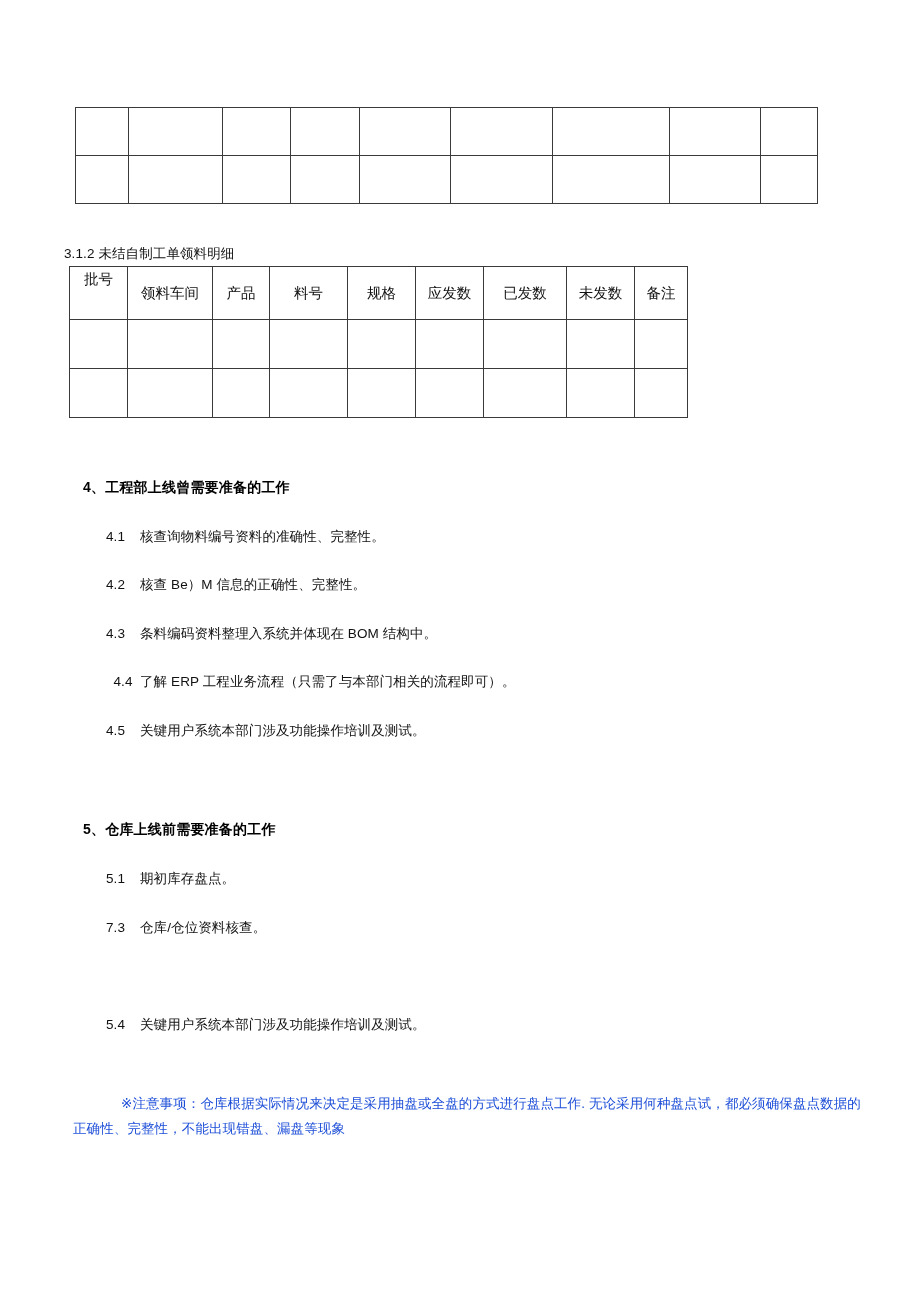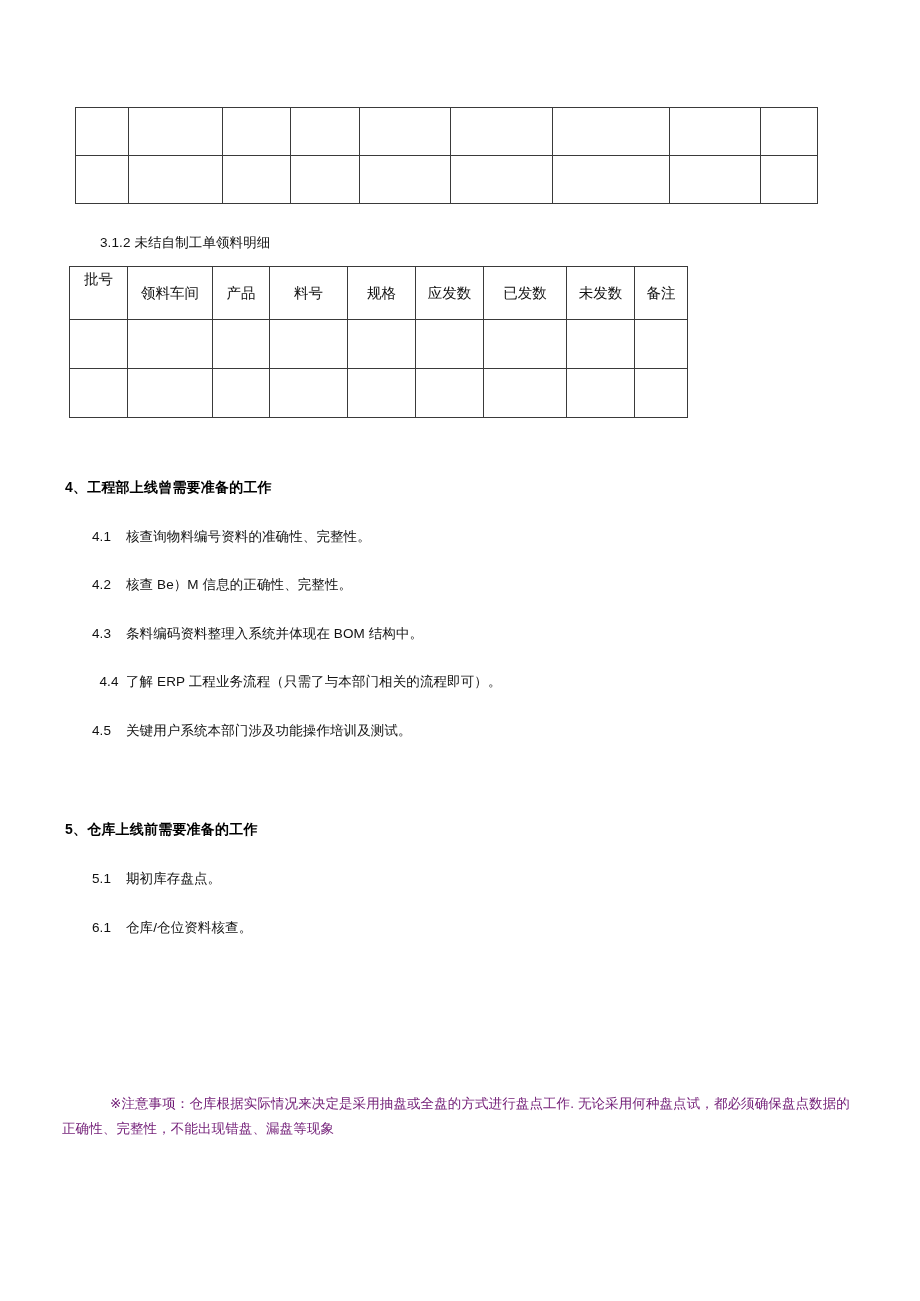--- a/index.html
+++ b/index.html
@@ -72,32 +72,34 @@
     letter-spacing: 0.1px;
   }
 
   .section-heading {
     position: absolute;
     font-size: 14px;
     font-weight: bold;
     color: #000;
     white-space: nowrap;
     letter-spacing: 0.2px;
+    margin-left: 18px;
   }
 
   .item {
     position: absolute;
     font-size: 13.5px;
     color: #111;
     white-space: nowrap;
     letter-spacing: 0.1px;
   }
   .item .num {
     display: inline-block;
     width: 34px;
+    margin-left: 14px;
   }
 
   .note {
     position: absolute;
     left: 62px;
     top: 1092px;
     width: 800px;
     font-size: 13.5px;
     line-height: 1.85;
     color: #e27a7a;
@@ -141,21 +143,21 @@
         <td></td>
         <td></td>
         <td></td>
         <td></td>
         <td></td>
         <td></td>
       </tr>
     </tbody>
   </table>
 
-  <div class="caption" style="left:64px; top:234px;margin-left:36px;">3.1.2 未结自制工单领料明细</div>
+  <div class="caption" style="left:64px; top:245px;">3.1.2 未结自制工单领料明细</div>
 
   <table id="table-materials" class="doc-table">
     <colgroup>
       <col style="width:58px">
         <col style="width:85px">
         <col style="width:57px">
       <col style="width:78px">
         <col style="width:68px">
         <col style="width:68px">
       <col style="width:83px">
@@ -221,20 +223,23 @@
     <span class="num">4.5</span><span>关键用户系统本部门涉及功能操作培训及测试。</span>
   </div>
 
   <div class="section-heading" style="left:65px; top:821px;">5、仓库上线前需要准备的工作</div>
 
   <div class="item" style="left:92px; top:870px;">
     <span class="num">5.1</span><span>期初库存盘点。</span>
   </div>
 
   <div class="item" style="left:92px; top:919px;">
-    <span class="num">6.1</span><span>仓库/仓位资料核查。</span>
-  </div>
-
-
-
-  <div class="note" style="color: #701a75;">※注意事项：仓库根据实际情况来决定是采用抽盘或全盘的方式进行盘点工作. 无论采用何种盘点试，都必须确保盘点数据的正确性、完整性，不能出现错盘、漏盘等现象</div>
+    <span class="num">7.3</span><span>仓库/仓位资料核查。</span>
+  </div>
+
+
+  <div class="item" style="left:92px; top:1016px;">
+    <span class="num">5.4</span><span>关键用户系统本部门涉及功能操作培训及测试。</span>
+  </div>
+
+  <div class="note" style="color: #1d4ed8; margin-left: 11px;">※注意事项：仓库根据实际情况来决定是采用抽盘或全盘的方式进行盘点工作. 无论采用何种盘点试，都必须确保盘点数据的正确性、完整性，不能出现错盘、漏盘等现象</div>
 
 </div>
 
 </body></html>

